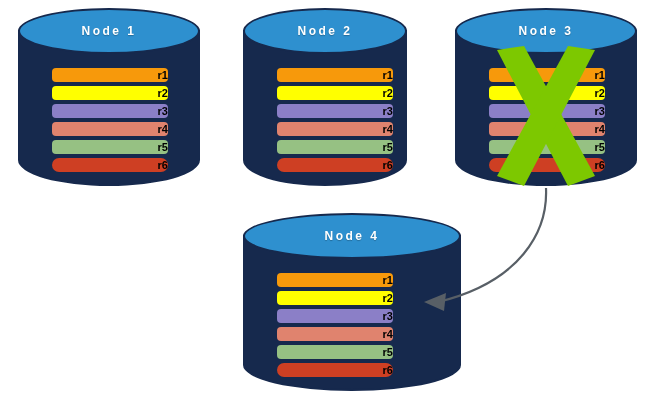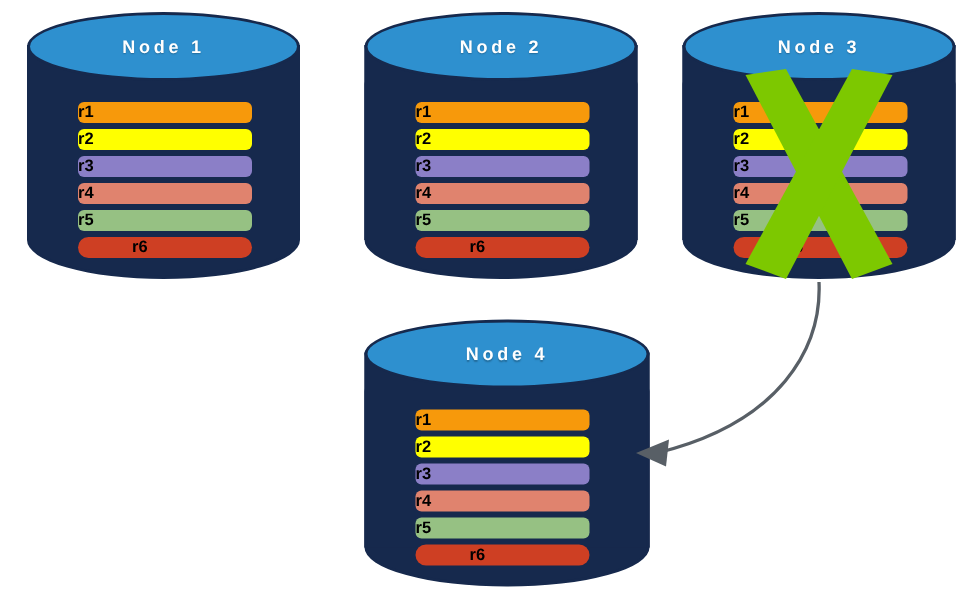--- a/index.html
+++ b/index.html
@@ -75,21 +75,21 @@
   .rows {
     position: absolute;
     z-index: 4;
   }
   .row {
     position: absolute;
     height: 14px;
     border-radius: 4px;
     display: flex;
     align-items: center;
-    justify-content: flex-start;
+    justify-content: flex-end;
     color: #000000;
     font-size: 11px;
     font-weight: bold;
     line-height: 1;
     box-sizing: border-box;
   }
   .row.last { border-radius: 7px; padding-left: 36px; }
 
   
   .x-mark {
@@ -134,21 +134,21 @@
       </div>
       <div class="row" style="top:72px; left:0; width:116px; background:#96c183;">
         <span>r5</span>
       </div>
       <div class="row last" style="top:90px; left:0; width:116px; background:#ce3f23;">
         <span>r6</span>
       </div>
     </div>
   </div>
 
-  <div class="node" style="left:243px; top:8px; width:182px; height:178px;">
+  <div class="node" style="left:243px; top:8px; width:164px; height:178px;">
     <div class="cyl-body"></div>
     <div class="cyl-body-rect"></div>
     <div class="cyl-top"></div>
     <div class="node-label">Node  2</div>
     <div class="rows" style="left:34px; top:60px; width:116px; height:105px;">
       <div class="row" style="top:0px;  left:0; width:116px; background:#f7990b;">
         <span>r1</span>
       </div>
       <div class="row" style="top:18px; left:0; width:116px; background:#ffff00;">
         <span>r2</span>
@@ -197,21 +197,21 @@
 
   <div class="x-mark" style="left:490px; top:44px; width:112px; height:146px;">
     <svg width="112" height="146" viewBox="0 0 112 146" xmlns="http://www.w3.org/2000/svg">
       <g fill="#7dc800">
         <polygon points="7,6 34,2 105,132 78,142"></polygon>
         <polygon points="105,6 78,2 7,132 34,142"></polygon>
       </g>
     </svg>
   </div>
 
-  <div class="node" style="left:243px; top:213px; width:190px; height:178px;">
+  <div class="node" style="left:243px; top:213px; width:218px; height:178px;">
     <div class="cyl-body"></div>
     <div class="cyl-body-rect"></div>
     <div class="cyl-top"></div>
     <div class="node-label">Node  4</div>
     <div class="rows" style="left:34px; top:60px; width:116px; height:105px;">
       <div class="row" style="top:0px;  left:0; width:116px; background:#f7990b;">
         <span>r1</span>
       </div>
       <div class="row" style="top:18px; left:0; width:116px; background:#ffff00;">
         <span>r2</span>

